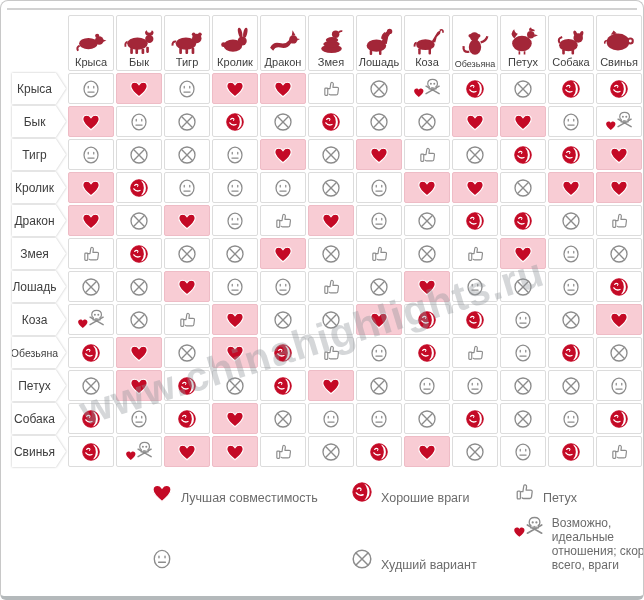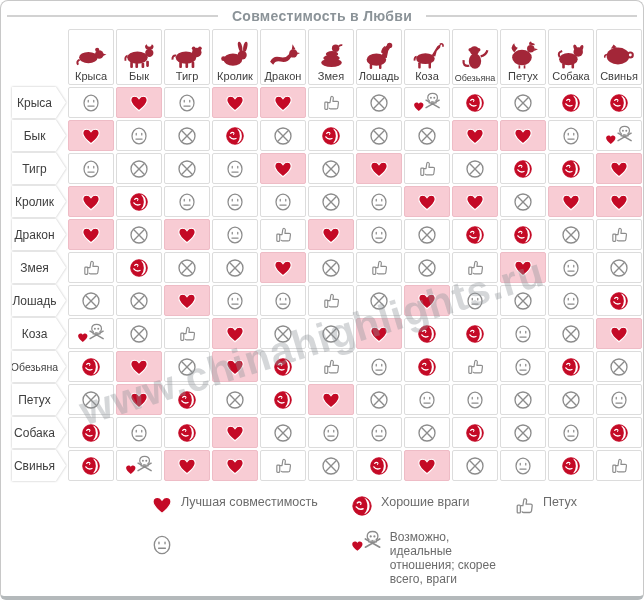--- a/index.html
+++ b/index.html
@@ -22,34 +22,33 @@
   .rowlabel-wrap{width:54px;flex:none;position:relative;filter:drop-shadow(0 0 1px #bdbdbd);}
   .rowlabel{position:absolute;inset:0;background:#fff;
             clip-path:polygon(0 0,44px 0,100% 50%,44px 100%,0 100%);
             display:flex;align-items:center;justify-content:center;padding-right:9px;
             font-size:12px;color:#3e3e3e;white-space:nowrap;}
   .cell{flex:none;box-sizing:border-box;width:46px;border:1px solid #dcdcdc;border-radius:2px;background:#fff;
         display:flex;align-items:center;justify-content:center;}
   .cell.pink{background:#f8ccd4;border-color:#eebcc6;}
   .cell svg{display:block;}
   .legend{margin:14px 0 0 150px;display:grid;grid-template-columns:200px 162px 150px;row-gap:14px;}
-  .legend-item{display:flex;align-items:flex-start;gap:8px;font-size:12.5px;color:#6b6b6b;}
+  .legend-item{display:flex;align-items:flex-end;gap:8px;font-size:12.5px;color:#6b6b6b;}
   .legend-item.multi{align-items:flex-start;margin-top:-4px;}
   .legend-item .ltext{line-height:1.18;}
   .watermark{position:absolute;left:80px;top:388px;transform:rotate(-17deg);transform-origin:0 50%;
              font-size:41px;font-weight:bold;letter-spacing:1px;color:rgba(145,150,155,.38);
              white-space:nowrap;pointer-events:none;z-index:6;}
 </style>
 </head>
 <body>
 
 <div class="frame">
   <div class="titlebar">
     <div class="line"></div>
-    <div class="page-title">Совместимость в Любви</div>
     <div class="line"></div>
   </div>
 
   <div class="grid">
     <div class="header-row" id="header-row">
         <div class="spacer"></div>
         <div class="hcell">
           <span>
             <svg width="33" height="29" viewBox="0 0 32 28">
               <g fill="#a32638">
@@ -1764,20 +1763,29 @@
       </div>
       <div class="legend-item">
         <span><svg width="22" height="22" viewBox="0 0 24 24">
             <g fill="none" stroke="#8c8c8c" stroke-width="1.5" stroke-linecap="round">
               <ellipse cx="12" cy="12" rx="8.4" ry="9.4"></ellipse>
               <path d="M8.7 8.8 v1.9 M15.3 8.8 v1.9"></path>
               <path d="M8.3 15.6 h7.4"></path>
             </g>
           </svg></span>
       </div>
+      <div class="legend-item">
+        <span><svg width="22" height="22" viewBox="0 0 24 24">
+            <g fill="none" stroke="#8c8c8c" stroke-width="1.6">
+              <circle cx="12" cy="12" r="9.6"></circle>
+              <path d="M5.2 5.2 L18.8 18.8 M18.8 5.2 L5.2 18.8"></path>
+            </g>
+          </svg></span>
+        <span class="ltext">Худший вариант</span>
+      </div>
       <div class="legend-item multi">
         <span><svg width="30.799999999999997" height="23.1" viewBox="0 0 30 22">
             <path d="M6.2 20 C3 17.3 1.2 15.6 1.2 13.6 1.2 12 2.4 11 3.8 11 4.7 11 5.7 11.5 6.2 12.4 6.7 11.5 7.7 11 8.6 11 10 11 11.2 12 11.2 13.6 11.2 15.6 9.4 17.3 6.2 20 Z" fill="#c40a26"></path>
             <g transform="translate(12,0)">
               <path d="M2 16.5 L16 8.5 M2 8.5 L16 16.5" stroke="#8c8c8c" stroke-width="1.6" stroke-linecap="round"></path>
               <path d="M9 1.2 q5.2 0 5.2 4.6 q0 2.4-1.6 3.1 l0 2.4 h-7.2 l0-2.4 q-1.6-.7-1.6-3.1 q0-4.6 5.2-4.6z" fill="#fff" stroke="#8c8c8c" stroke-width="1.3"></path>
               <circle cx="7.2" cy="6" r="1.05" fill="#8c8c8c"></circle>
               <circle cx="10.8" cy="6" r="1.05" fill="#8c8c8c"></circle>
               <path d="M7.6 9.4 v1.6 M9 9.4 v1.6 M10.4 9.4 v1.6" stroke="#8c8c8c" stroke-width=".9"></path>
             </g>

